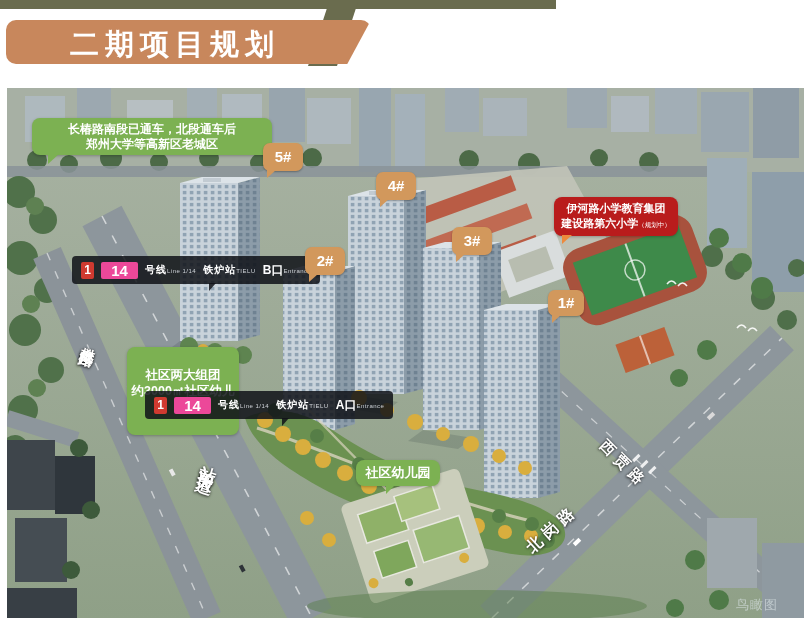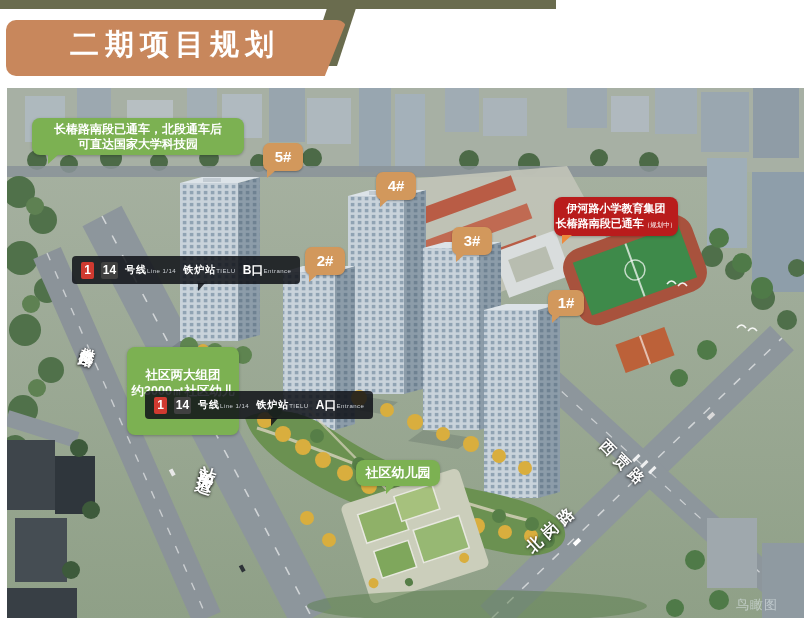--- a/index.html
+++ b/index.html
@@ -3,57 +3,57 @@
 <meta charset="utf-8">
 <style>
   html,body{margin:0;padding:0;}
   body{font-family:"Liberation Sans","DejaVu Sans",sans-serif;background:#ffffff;}
   #stage{position:relative;width:811px;height:622px;background:#ffffff;overflow:hidden;}
 
   
   .olive-strip{position:absolute;left:0;top:0;width:556px;height:9px;background:#6A6C4E;}
   .olive-wedge{position:absolute;left:308px;top:2px;width:50px;height:64px;background:#6A6C4E;
     clip-path:polygon(42% 0,100% 0,58% 100%,0 100%);}
-  .banner{position:absolute;left:6px;top:20px;width:341px;height:56px;background:#C8875C;
-    border-radius:10px;clip-path:polygon(0 0,100% 0,93.5% 100%,0 100%);}
+  .banner{position:absolute;left:6px;top:20px;width:341px;height:44px;background:#C8875C;
+    border-radius:10px;clip-path:polygon(0 0,100% 0,93.5% 100%,0 100%);padding-left:24px;}
   .banner .t{position:absolute;left:64px;top:0;height:48px;line-height:49px;color:#fff;
     font-size:29px;font-weight:700;letter-spacing:6px;white-space:nowrap;}
 
   
   .photo{position:absolute;left:7px;top:88px;width:797px;height:530px;overflow:hidden;background:#99A78F;}
   .photo svg{position:absolute;left:0;top:0;}
 
   
   .note{position:absolute;color:#fff;text-align:center;border-radius:8px;
     box-shadow:0 1px 3px rgba(0,0,0,.25);}
   .note .tail{position:absolute;width:0;height:0;}
   .green{background:#7CB152;}
   .orange{background:#b91c1c;}
 
-  .traffic-note{left:25px;top:30px;width:208px;padding:4px 2px;font-size:12px;line-height:14.5px;font-weight:700;}
+  .traffic-note{left:25px;top:30px;width:208px;padding:4px 16px;font-size:12px;line-height:14.5px;font-weight:700;}
   .traffic-note .tail{left:16px;bottom:-9px;border-top:10px solid #7CB152;border-right:11px solid transparent;}
 
   .community-note{left:120px;top:259px;width:112px;padding:20px 0;font-size:12.5px;line-height:16px;font-weight:700;}
 
   .school-note{left:547px;top:109px;width:124px;padding:4px 0;font-size:11px;line-height:15px;font-weight:700;}
   .school-note .small{font-size:6.5px;font-weight:400;}
   .school-note .tail{left:8px;bottom:-8px;border-top:9px solid #ED8A3C;border-right:10px solid transparent;}
 
   .kg-note{left:349px;top:372px;width:84px;height:26px;line-height:26px;font-size:13px;font-weight:700;}
   .kg-note .tail{left:30px;bottom:-8px;border-top:9px solid #7CB152;border-right:9px solid transparent;}
 
   
   .metro{position:absolute;height:28px;background:rgba(15,18,24,.85);border-radius:4px;
     display:flex;align-items:center;gap:7px;padding:0 9px;color:#fff;}
   .metro .tail{position:absolute;left:55%;bottom:-7px;width:0;height:0;
     border-top:8px solid rgba(15,18,24,.85);border-right:7px solid transparent;}
   .metro .num{display:flex;align-items:center;justify-content:center;height:17px;border-radius:2px;
     font-weight:700;color:#fff;}
   .n1{width:13px;background:#D03A30;font-size:12px;}
-  .n14{width:17px;background:#404040;font-size:12px;}
+  .n14{width:37px;background:#ec4899;font-size:15px;}
   .metro .col{display:flex;flex-direction:row;align-items:center;line-height:1;}
   .metro .main{font-size:10px;font-weight:700;letter-spacing:1px;}
   .metro .sub{font-size:6px;color:#cfd3d8;margin-top:1px;letter-spacing:.5px;}
   .metro .exit{font-size:12px;font-weight:700;}
   .metro-b{left:65px;top:168px;}
   .metro-a{left:138px;top:303px;}
 
   
   .badge{position:absolute;background:#D2985C;color:#fff;border-radius:7px;text-align:center;
     font-size:15px;font-weight:700;width:40px;height:28px;line-height:28px;
@@ -335,21 +335,21 @@
       </g>
     </svg>
 
     <div class="road vert r-fanlou">樊楼路</div>
     <div class="road vert r-zhanqian">站前大道</div>
     <div class="road r-xijia">西贾路</div>
     <div class="road r-beigang">北岗路</div>
 
     <div class="note green traffic-note">
       <div>长椿路南段已通车，北段通车后</div>
-      <div>可直达国家大学科技园</div>
+      <div>郑州大学等高新区老城区</div>
       <div class="tail"></div>
     </div>
 
     <div class="metro metro-b">
       <div class="num n1">1</div>
       <div class="num n14">14</div>
       <div class="col">
         <div class="main">号线</div>
         <div class="sub">Line 1/14</div>
       </div>
@@ -383,21 +383,21 @@
       <div class="col">
         <div class="exit">A口</div>
         <div class="sub">Entrance</div>
       </div>
       <div class="tail"></div>
     </div>
 
     <div class="note orange school-note">
       <div>伊河路小学教育集团</div>
       <div>
-        <span>长椿路南段已通车</span><span class="small">（规划中）</span>
+        <span>建设路第六小学</span><span class="small">（规划中）</span>
       </div>
       <div class="tail"></div>
     </div>
 
     <div class="badge b5">
       <span>5#</span>
       <div class="tail"></div>
     </div>
     <div class="badge b4">
       <span>4#</span>

